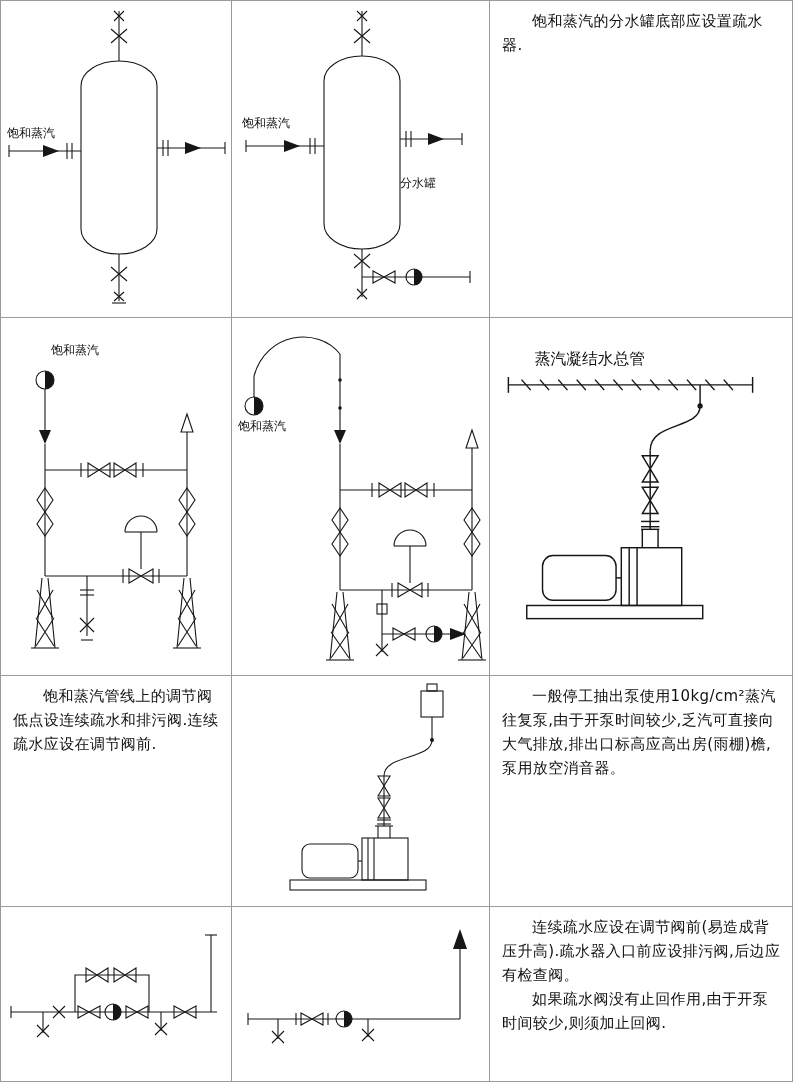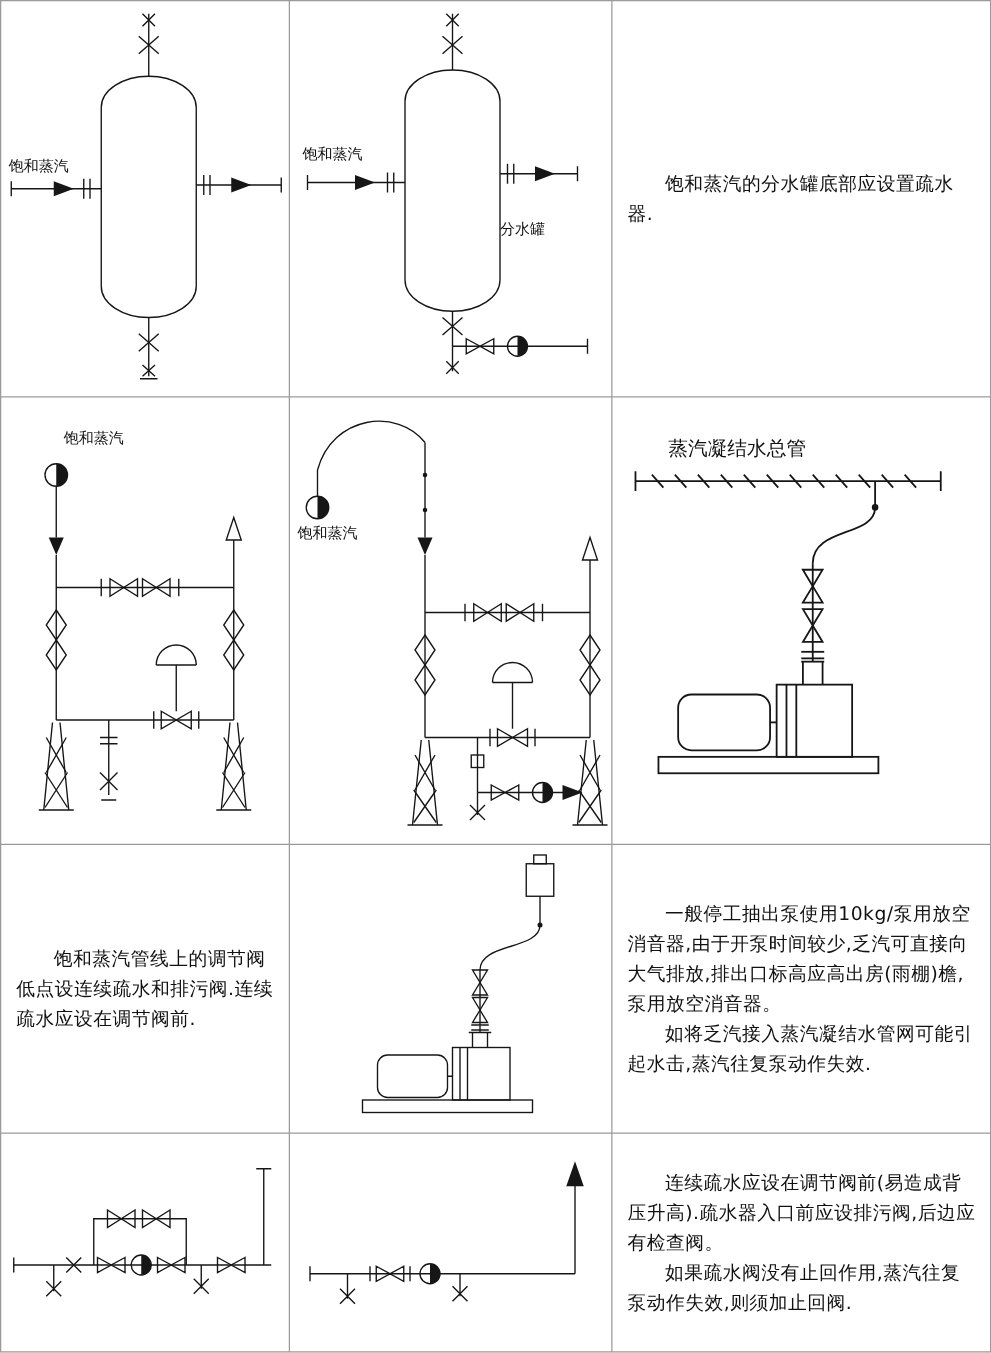--- a/index.html
+++ b/index.html
@@ -13,21 +13,21 @@
     gap:1px; background:#9a9a9a; border:1px solid #9a9a9a;
   }
   .cell { background:#fff; position:relative; overflow:hidden; }
   .cell svg { display:block; width:100%; height:100%; }
   svg { stroke:#161616; fill:none; stroke-width:1.1; }
   svg text { stroke:none; fill:#111; font-size:12px; }
   .f { fill:#161616; stroke:none; }
   .fw { fill:#ffffff; }
   .dot { fill:#161616; stroke:none; }
   .note {
-    display:flex; flex-direction:column; justify-content:center;
+    display:flex; flex-direction:column; justify-content:flex-start;
     padding:8px 10px 8px 12px; color:#111;
     font-size:15px; line-height:24px;
   }
   .note p { text-indent:2em; letter-spacing:0.4px; }
 </style>
 </head>
 <body>
 
 <div class="sheet">
   <div class="grid">
@@ -331,22 +331,21 @@
           <line x1="136" y1="162" x2="136" y2="204"></line>
           <line x1="142" y1="162" x2="142" y2="204"></line>
           <rect x="70" y="168" width="56" height="34" rx="8"></rect>
           <line x1="126" y1="185" x2="130" y2="185"></line>
           <rect x="58" y="204" width="136" height="10"></rect>
         </g>
       </svg>
     </div>
 
     <div class="cell note">
-      <p>一般停工抽出泵使用10kg/泵用放空消音器,由于开泵时间较少,乏汽可直接向大气排放,排出口标高应高出房(雨棚)檐,泵用放空消音器。</p>
-      <p>如将乏汽接入蒸汽凝结水管网可能引起水击,蒸汽往复泵动作失效.</p>
+      <p>一般停工抽出泵使用10kg/cm²蒸汽往复泵,由于开泵时间较少,乏汽可直接向大气排放,排出口标高应高出房(雨棚)檐,泵用放空消音器。</p>
     </div>
 
     <div class="cell">
       <svg viewBox="0 0 230 174">
         <g>
           <line x1="10" y1="105" x2="216" y2="105"></line>
           <line x1="10" y1="99" x2="10" y2="111"></line>
         </g>
         <g>
           <line x1="42" y1="105" x2="42" y2="126"></line>
@@ -413,17 +412,17 @@
         </g>
         <g>
           <line x1="228" y1="112" x2="228" y2="30"></line>
           <path class="f" d="M228,22 L221,42 L235,42 Z"></path>
         </g>
       </svg>
     </div>
 
     <div class="cell note">
       <p>连续疏水应设在调节阀前(易造成背压升高).疏水器入口前应设排污阀,后边应有检查阀。</p>
-      <p>如果疏水阀没有止回作用,蒸汽往复泵动作失效,则须加止回阀.</p>
+      <p>如果疏水阀没有止回作用,由于开泵时间较少,则须加止回阀.</p>
     </div>
 
   </div>
 </div>
 
 </body></html>

